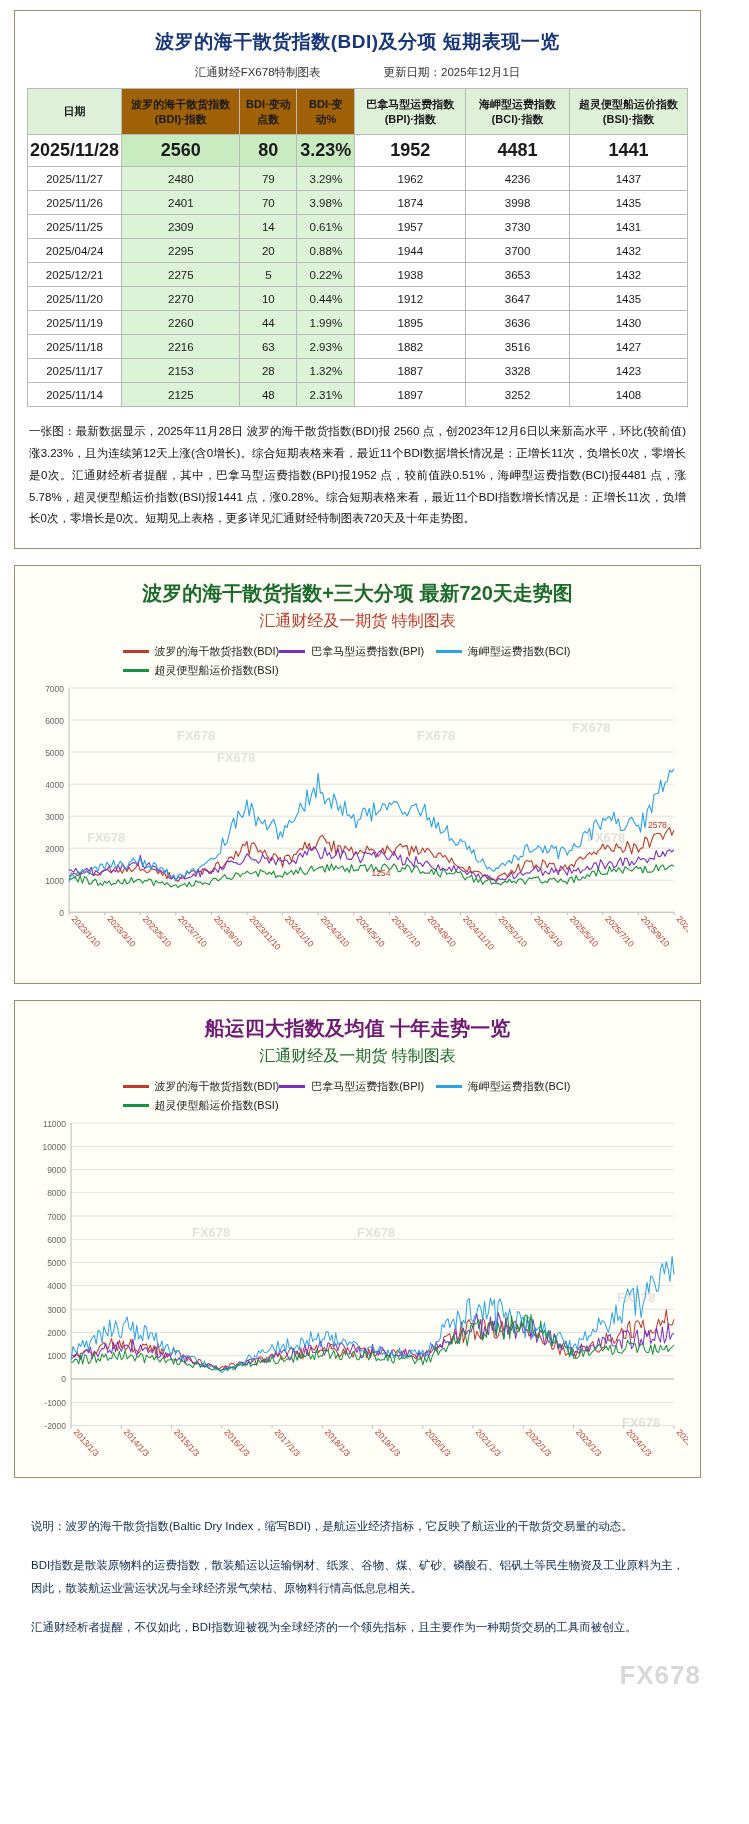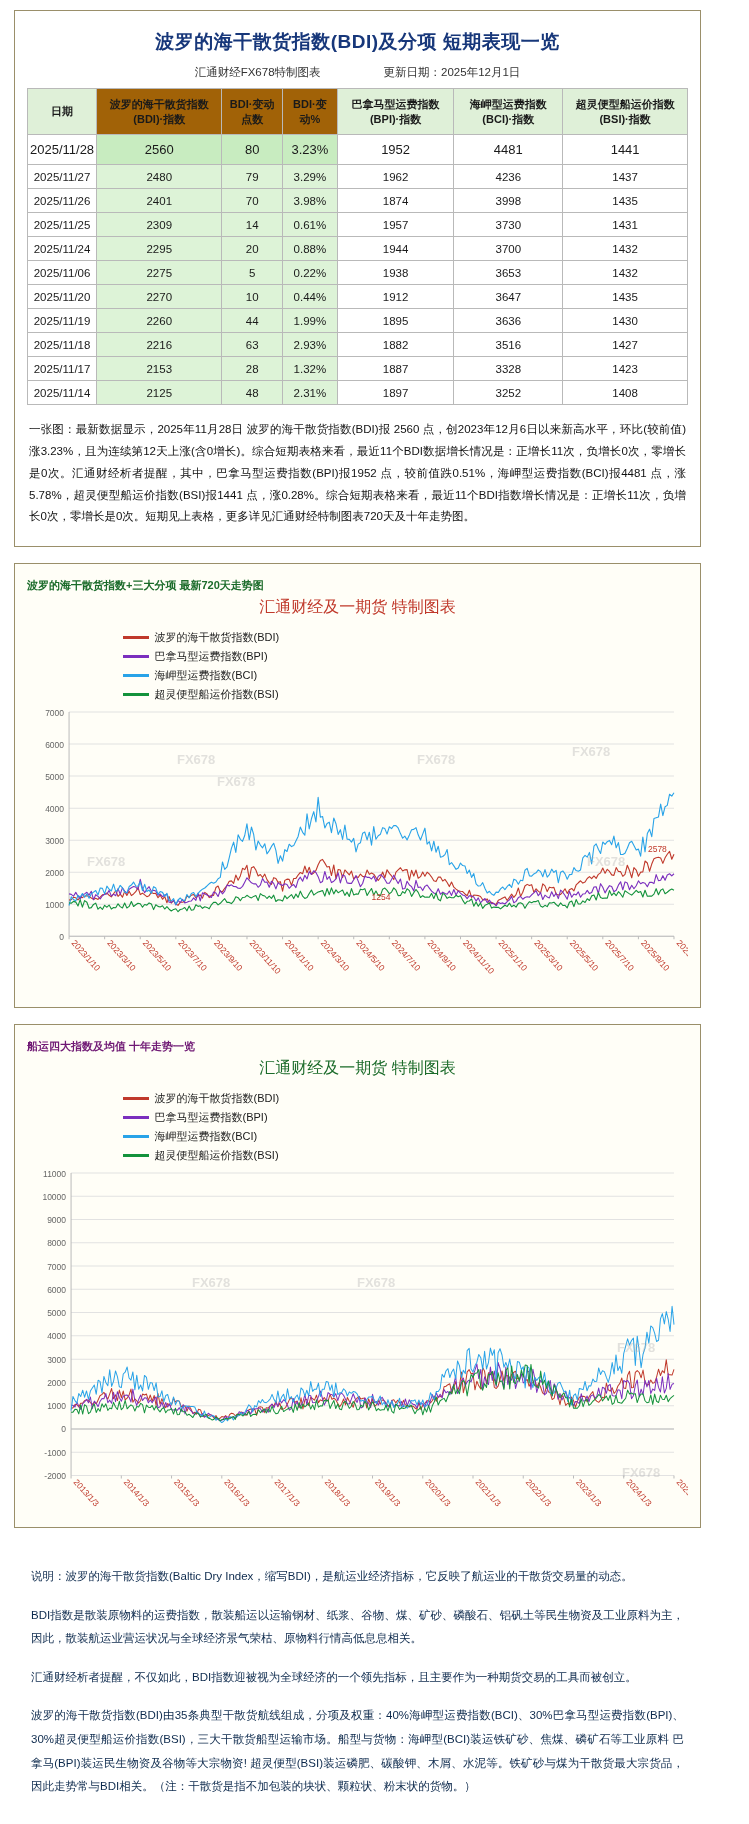--- a/index.html
+++ b/index.html
@@ -49,54 +49,55 @@
   table.bdi thead th {
     background: #dff0d8;
     font-weight: bold;
     line-height: 1.35;
     font-size: 11px;
     height: 46px;
   }
   table.bdi thead th.hl { background: #a16207; }
   table.bdi tbody tr td { background: #ffffff; height: 24px; }
   table.bdi tbody tr.first td {
-    font-weight: normal;
-    font-size: 13px;
+    font-weight: bold;
+    font-size: 18px;
     height: 30px;
   }
   table.bdi tbody td.c-green { background: #ddf3d7; }
   table.bdi tbody tr.first td.c-green { background: #c8ecc0; }
   table.bdi tbody td.date { font-weight: normal; }
 
   .note {
     font-size: 11.5px;
     line-height: 1.9;
     color: #111;
     padding: 14px 2px 6px 2px;
     text-align: justify;
   }
 
   
   .c-title {
-    font-size: 11px;
+    text-align: center;
+    font-size: 20px;
     font-weight: bold;
     color: #1b6b2a;
     padding-top: 4px;
   }
   .c-title.blue { color: #701a75; }
   .c-sub {
     text-align: center;
     font-size: 16px;
     color: #c0392b;
     padding: 4px 0 6px 0;
   }
   .c-sub.green { color: #1b6b2a; }
   .legend {
     display: grid;
-    grid-template-columns: 1fr;
+    grid-template-columns: 1fr 1fr 1fr;
     row-gap: 4px;
     width: 470px;
     margin: 6px auto 2px auto;
     font-size: 11px;
   }
   .legend .item { display: flex; align-items: center; gap: 6px; }
   .legend .swatch { width: 26px; height: 3px; display: inline-block; }
   .plot { position: relative; }
   .plot svg { display: block; width: 100%; }
   .wm {
@@ -180,30 +181,30 @@
         <tr>
           <td class="date">2025/11/25</td>
           <td class="c-green">2309</td>
           <td class="c-green">14</td>
           <td class="c-green">0.61%</td>
           <td>1957</td>
           <td>3730</td>
           <td>1431</td>
         </tr>
         <tr>
-          <td class="date">2025/11/24</td>
+          <td class="date">2025/04/24</td>
           <td class="c-green">2295</td>
           <td class="c-green">20</td>
           <td class="c-green">0.88%</td>
           <td>1944</td>
           <td>3700</td>
           <td>1432</td>
         </tr>
         <tr>
-          <td class="date">2025/11/06</td>
+          <td class="date">2025/12/21</td>
           <td class="c-green">2275</td>
           <td class="c-green">5</td>
           <td class="c-green">0.22%</td>
           <td>1938</td>
           <td>3653</td>
           <td>1432</td>
         </tr>
         <tr>
           <td class="date">2025/11/20</td>
           <td class="c-green">2270</td>
@@ -440,17 +441,16 @@
           <path d="M44.0 245.1 L45.9 231.1 L47.9 235.3 L49.8 237.9 L51.7 228.2 L53.6 231.2 L55.6 224.9 L57.5 231.9 L59.4 225.6 L61.4 234.0 L63.3 225.7 L65.2 222.6 L67.2 219.7 L69.1 228.8 L71.0 215.0 L72.9 216.0 L74.9 227.7 L76.8 211.1 L78.7 217.1 L80.7 220.4 L82.6 204.5 L84.5 221.1 L86.4 216.0 L88.4 205.6 L90.3 211.3 L92.2 221.5 L94.2 222.3 L96.1 208.7 L98.0 206.9 L100.0 201.7 L101.9 212.7 L103.8 214.8 L105.7 206.6 L107.7 224.5 L109.6 209.9 L111.5 223.9 L113.5 219.7 L115.4 225.6 L117.3 210.1 L119.3 212.1 L121.2 224.0 L123.1 217.3 L125.0 217.6 L127.0 225.2 L128.9 217.5 L130.8 231.6 L132.8 231.2 L134.7 225.5 L136.6 236.4 L138.5 230.2 L140.5 229.2 L142.4 236.3 L144.3 239.5 L146.3 231.6 L148.2 239.4 L150.1 235.1 L152.1 236.0 L154.0 243.4 L155.9 241.4 L157.8 240.6 L159.8 240.6 L161.7 241.3 L163.6 241.2 L165.6 241.1 L167.5 241.7 L169.4 246.2 L171.3 248.4 L173.3 249.1 L175.2 250.8 L177.1 245.6 L179.1 251.5 L181.0 252.5 L182.9 251.3 L184.9 250.2 L186.8 250.6 L188.7 255.0 L190.6 252.8 L192.6 255.4 L194.5 257.2 L196.4 255.9 L198.4 253.5 L200.3 255.4 L202.2 251.3 L204.1 251.7 L206.1 254.6 L208.0 250.7 L209.9 250.6 L211.9 250.2 L213.8 247.1 L215.7 249.6 L217.7 246.7 L219.6 243.1 L221.5 239.5 L223.4 241.2 L225.4 246.6 L227.3 240.2 L229.2 241.6 L231.2 235.3 L233.1 237.7 L235.0 234.1 L236.9 236.9 L238.9 237.4 L240.8 235.7 L242.7 233.8 L244.7 229.0 L246.6 234.0 L248.5 237.4 L250.5 225.6 L252.4 236.5 L254.3 231.7 L256.2 228.9 L258.2 236.4 L260.1 223.5 L262.0 233.4 L264.0 231.3 L265.9 236.7 L267.8 232.2 L269.8 229.6 L271.7 234.9 L273.6 222.6 L275.5 224.6 L277.5 230.7 L279.4 224.9 L281.3 230.7 L283.3 216.2 L285.2 226.0 L287.1 223.8 L289.0 223.9 L291.0 217.8 L292.9 231.2 L294.8 224.0 L296.8 224.0 L298.7 216.3 L300.6 216.6 L302.6 225.0 L304.5 219.5 L306.4 231.9 L308.3 217.4 L310.3 229.2 L312.2 227.5 L314.1 227.4 L316.1 223.5 L318.0 225.4 L319.9 230.7 L321.8 226.5 L323.8 228.0 L325.7 226.2 L327.6 226.6 L329.6 228.5 L331.5 232.6 L333.4 235.9 L335.4 234.8 L337.3 237.4 L339.2 234.5 L341.1 231.6 L343.1 231.6 L345.0 231.0 L346.9 235.1 L348.9 238.2 L350.8 234.4 L352.7 230.7 L354.6 239.4 L356.6 236.9 L358.5 241.7 L360.4 234.4 L362.4 240.6 L364.3 235.5 L366.2 241.9 L368.2 240.3 L370.1 237.8 L372.0 232.9 L373.9 242.7 L375.9 240.0 L377.8 241.3 L379.7 242.8 L381.7 240.6 L383.6 235.1 L385.5 235.7 L387.4 234.5 L389.4 239.5 L391.3 234.7 L393.2 239.7 L395.2 234.5 L397.1 241.2 L399.0 240.1 L401.0 236.0 L402.9 227.3 L404.8 231.2 L406.7 234.1 L408.7 226.1 L410.6 226.1 L412.5 223.4 L414.5 208.9 L416.4 212.0 L418.3 205.7 L420.3 203.4 L422.2 212.3 L424.1 206.7 L426.0 203.8 L428.0 213.6 L429.9 195.6 L431.8 200.4 L433.8 212.4 L435.7 204.9 L437.6 208.3 L439.5 185.3 L441.5 183.1 L443.4 203.7 L445.3 206.6 L447.3 200.5 L449.2 196.9 L451.1 189.2 L453.1 192.4 L455.0 204.1 L456.9 186.0 L458.8 203.7 L460.8 197.0 L462.7 182.8 L464.6 190.1 L466.6 184.5 L468.5 213.4 L470.4 187.4 L472.3 183.4 L474.3 189.7 L476.2 201.9 L478.1 197.2 L480.1 202.6 L482.0 193.7 L483.9 205.0 L485.9 211.0 L487.8 213.2 L489.7 196.2 L491.6 196.9 L493.6 204.3 L495.5 201.4 L497.4 222.6 L499.4 201.2 L501.3 202.5 L503.2 213.7 L505.1 222.4 L507.1 212.0 L509.0 215.1 L510.9 212.3 L512.9 211.2 L514.8 216.4 L516.7 207.3 L518.7 220.5 L520.6 215.3 L522.5 228.2 L524.4 228.4 L526.4 227.4 L528.3 222.8 L530.2 217.8 L532.2 216.9 L534.1 221.5 L536.0 226.2 L537.9 225.8 L539.9 236.1 L541.8 224.8 L543.7 239.7 L545.7 230.3 L547.6 228.4 L549.5 234.6 L551.5 223.1 L553.4 223.6 L555.3 224.3 L557.2 216.1 L559.2 225.5 L561.1 220.4 L563.0 220.6 L565.0 213.7 L566.9 216.3 L568.8 216.0 L570.8 202.6 L572.7 209.2 L574.6 205.5 L576.5 206.3 L578.5 212.1 L580.4 217.0 L582.3 209.9 L584.3 197.2 L586.2 208.7 L588.1 189.6 L590.0 205.3 L592.0 201.0 L593.9 208.0 L595.8 188.4 L597.8 180.9 L599.7 173.6 L601.6 179.9 L603.6 175.2 L605.5 172.9 L607.4 200.2 L609.3 170.9 L611.3 185.6 L613.2 202.3 L615.1 189.0 L617.1 182.8 L619.0 166.9 L620.9 177.9 L622.8 160.7 L624.8 162.3 L626.7 167.9 L628.6 176.2 L630.6 175.0 L632.5 153.7 L634.4 148.4 L636.4 158.7 L638.3 146.4 L640.2 153.8 L642.1 166.3 L644.1 141.0 L646.0 159.4" fill="none" stroke="#29a3e8" stroke-width="1" stroke-linejoin="round"></path>
           <path d="M44.0 247.0 L45.9 246.8 L47.9 244.0 L49.8 244.2 L51.7 248.5 L53.6 239.5 L55.6 248.7 L57.5 239.3 L59.4 240.7 L61.4 248.3 L63.3 246.8 L65.2 241.4 L67.2 238.7 L69.1 247.1 L71.0 243.1 L72.9 245.9 L74.9 238.5 L76.8 241.8 L78.7 238.5 L80.7 245.1 L82.6 242.7 L84.5 243.4 L86.4 237.0 L88.4 241.7 L90.3 244.1 L92.2 236.0 L94.2 244.4 L96.1 242.3 L98.0 235.1 L100.0 243.5 L101.9 241.3 L103.8 239.5 L105.7 240.8 L107.7 245.6 L109.6 241.2 L111.5 241.7 L113.5 238.0 L115.4 239.3 L117.3 247.4 L119.3 239.7 L121.2 241.8 L123.1 242.2 L125.0 240.1 L127.0 244.6 L128.9 240.6 L130.8 244.0 L132.8 246.5 L134.7 243.5 L136.6 242.0 L138.5 247.4 L140.5 244.7 L142.4 244.6 L144.3 243.2 L146.3 248.7 L148.2 242.9 L150.1 249.3 L152.1 249.2 L154.0 243.6 L155.9 246.5 L157.8 246.4 L159.8 250.0 L161.7 248.9 L163.6 250.2 L165.6 252.2 L167.5 248.7 L169.4 247.3 L171.3 248.4 L173.3 251.5 L175.2 251.0 L177.1 249.8 L179.1 249.0 L181.0 252.6 L182.9 253.3 L184.9 254.7 L186.8 253.8 L188.7 251.8 L190.6 253.0 L192.6 255.4 L194.5 254.2 L196.4 254.1 L198.4 253.0 L200.3 253.4 L202.2 253.5 L204.1 252.2 L206.1 251.1 L208.0 254.0 L209.9 248.8 L211.9 249.4 L213.8 249.3 L215.7 250.6 L217.7 248.3 L219.6 249.5 L221.5 246.2 L223.4 251.1 L225.4 249.2 L227.3 248.8 L229.2 249.3 L231.2 244.3 L233.1 247.3 L235.0 245.3 L236.9 243.5 L238.9 247.6 L240.8 243.3 L242.7 246.7 L244.7 240.7 L246.6 245.9 L248.5 248.4 L250.5 247.8 L252.4 244.1 L254.3 241.0 L256.2 246.2 L258.2 244.8 L260.1 243.7 L262.0 242.7 L264.0 241.5 L265.9 247.0 L267.8 238.7 L269.8 244.9 L271.7 237.3 L273.6 243.5 L275.5 238.7 L277.5 241.6 L279.4 239.7 L281.3 237.8 L283.3 243.7 L285.2 239.5 L287.1 244.3 L289.0 234.5 L291.0 241.8 L292.9 240.5 L294.8 240.7 L296.8 234.9 L298.7 235.6 L300.6 234.6 L302.6 243.1 L304.5 238.8 L306.4 235.1 L308.3 243.2 L310.3 238.7 L312.2 243.7 L314.1 244.3 L316.1 237.1 L318.0 236.1 L319.9 238.9 L321.8 243.0 L323.8 240.9 L325.7 236.1 L327.6 238.5 L329.6 244.5 L331.5 244.2 L333.4 239.7 L335.4 241.5 L337.3 236.1 L339.2 238.1 L341.1 244.6 L343.1 240.3 L345.0 236.5 L346.9 239.7 L348.9 245.4 L350.8 243.2 L352.7 244.9 L354.6 244.4 L356.6 244.4 L358.5 239.9 L360.4 245.6 L362.4 239.0 L364.3 245.9 L366.2 247.7 L368.2 238.8 L370.1 240.4 L372.0 244.1 L373.9 242.4 L375.9 243.1 L377.8 242.7 L379.7 239.7 L381.7 241.2 L383.6 239.7 L385.5 244.4 L387.4 248.3 L389.4 244.9 L391.3 244.1 L393.2 241.1 L395.2 249.4 L397.1 242.5 L399.0 246.7 L401.0 240.2 L402.9 246.8 L404.8 240.1 L406.7 236.4 L408.7 231.7 L410.6 239.7 L412.5 235.4 L414.5 234.0 L416.4 233.0 L418.3 236.4 L420.3 231.2 L422.2 226.1 L424.1 228.6 L426.0 219.5 L428.0 228.5 L429.9 223.8 L431.8 228.4 L433.8 217.4 L435.7 215.1 L437.6 218.2 L439.5 230.6 L441.5 218.5 L443.4 209.3 L445.3 211.9 L447.3 207.9 L449.2 207.6 L451.1 204.1 L453.1 221.5 L455.0 224.9 L456.9 218.3 L458.8 222.2 L460.8 208.8 L462.7 209.4 L464.6 206.1 L466.6 214.0 L468.5 219.8 L470.4 207.4 L472.3 216.2 L474.3 215.7 L476.2 224.1 L478.1 205.2 L480.1 202.5 L482.0 223.6 L483.9 200.6 L485.9 216.8 L487.8 218.3 L489.7 209.3 L491.6 215.9 L493.6 204.8 L495.5 211.6 L497.4 199.7 L499.4 200.2 L501.3 217.8 L503.2 199.1 L505.1 215.6 L507.1 220.5 L509.0 221.0 L510.9 222.7 L512.9 205.8 L514.8 219.2 L516.7 214.8 L518.7 223.0 L520.6 216.0 L522.5 222.6 L524.4 230.6 L526.4 219.6 L528.3 224.4 L530.2 228.7 L532.2 232.4 L534.1 229.9 L536.0 227.5 L537.9 232.4 L539.9 232.5 L541.8 241.6 L543.7 233.8 L545.7 242.9 L547.6 242.7 L549.5 242.9 L551.5 240.4 L553.4 233.4 L555.3 241.3 L557.2 235.5 L559.2 233.9 L561.1 240.1 L563.0 238.5 L565.0 235.9 L566.9 234.3 L568.8 232.2 L570.8 229.3 L572.7 230.4 L574.6 235.6 L576.5 233.1 L578.5 230.8 L580.4 235.1 L582.3 229.8 L584.3 239.1 L586.2 237.5 L588.1 230.1 L590.0 236.9 L592.0 237.4 L593.9 237.8 L595.8 235.3 L597.8 232.9 L599.7 224.8 L601.6 228.6 L603.6 227.6 L605.5 229.0 L607.4 228.3 L609.3 237.2 L611.3 231.3 L613.2 228.6 L615.1 228.6 L617.1 235.4 L619.0 237.4 L620.9 237.0 L622.8 229.6 L624.8 239.1 L626.7 228.7 L628.6 235.9 L630.6 237.2 L632.5 229.8 L634.4 234.0 L636.4 234.1 L638.3 229.9 L640.2 236.3 L642.1 233.4 L644.1 231.6 L646.0 230.1" fill="none" stroke="#14923c" stroke-width="1" stroke-linejoin="round"></path>
         </svg>
     </div>
   </section>
 
   <section class="explain">
     <p>说明：波罗的海干散货指数(Baltic Dry Index，缩写BDI)，是航运业经济指标，它反映了航运业的干散货交易量的动态。</p>
     <p>BDI指数是散装原物料的运费指数，散装船运以运输钢材、纸浆、谷物、煤、矿砂、磷酸石、铝矾土等民生物资及工业原料为主，因此，散装航运业营运状况与全球经济景气荣枯、原物料行情高低息息相关。</p>
     <p>汇通财经析者提醒，不仅如此，BDI指数迎被视为全球经济的一个领先指标，且主要作为一种期货交易的工具而被创立。</p>
-    <p>波罗的海干散货指数(BDI)由35条典型干散货航线组成，分项及权重：40%海岬型运费指数(BCI)、30%巴拿马型运费指数(BPI)、30%超灵便型船运价指数(BSI)，三大干散货船型运输市场。船型与货物：海岬型(BCI)装运铁矿砂、焦煤、磷矿石等工业原料 巴拿马(BPI)装运民生物资及谷物等大宗物资! 超灵便型(BSI)装运磷肥、碳酸钾、木屑、水泥等。铁矿砂与煤为干散货最大宗货品，因此走势常与BDI相关。（注：干散货是指不加包装的块状、颗粒状、粉末状的货物。）</p>
   </section>
   <div class="fx-big">FX678</div>
 
 </div>
 
 </body></html>

